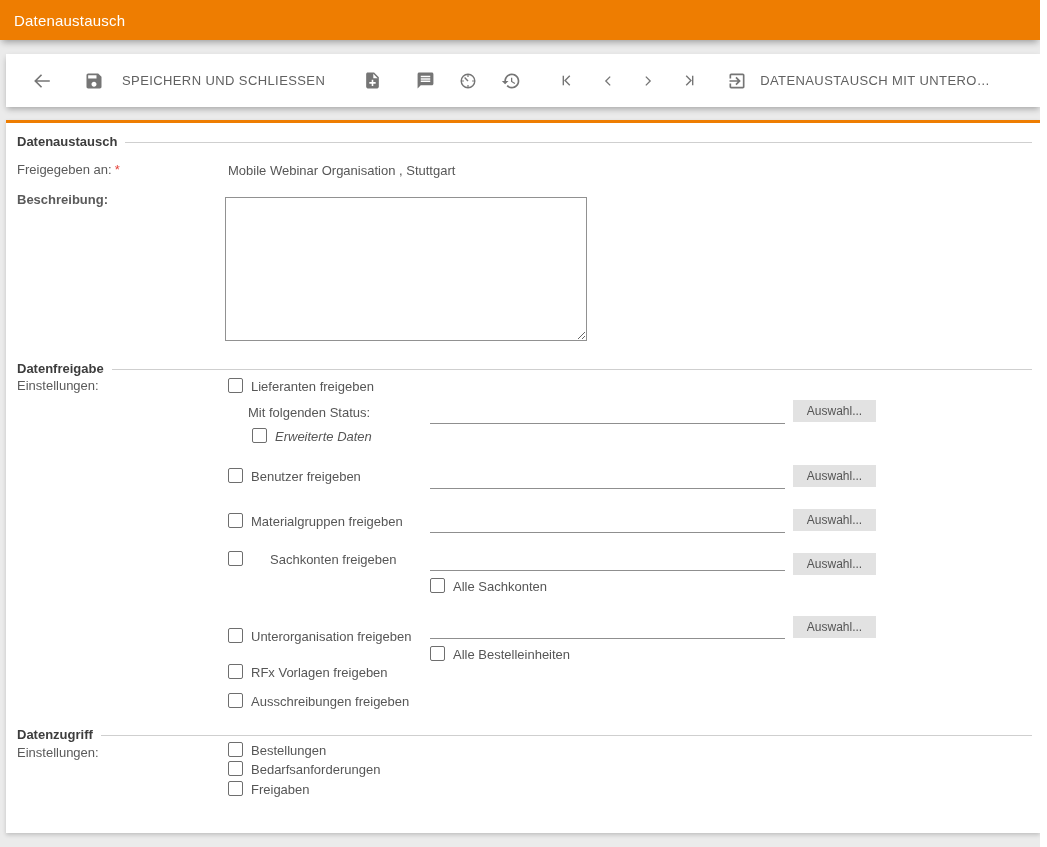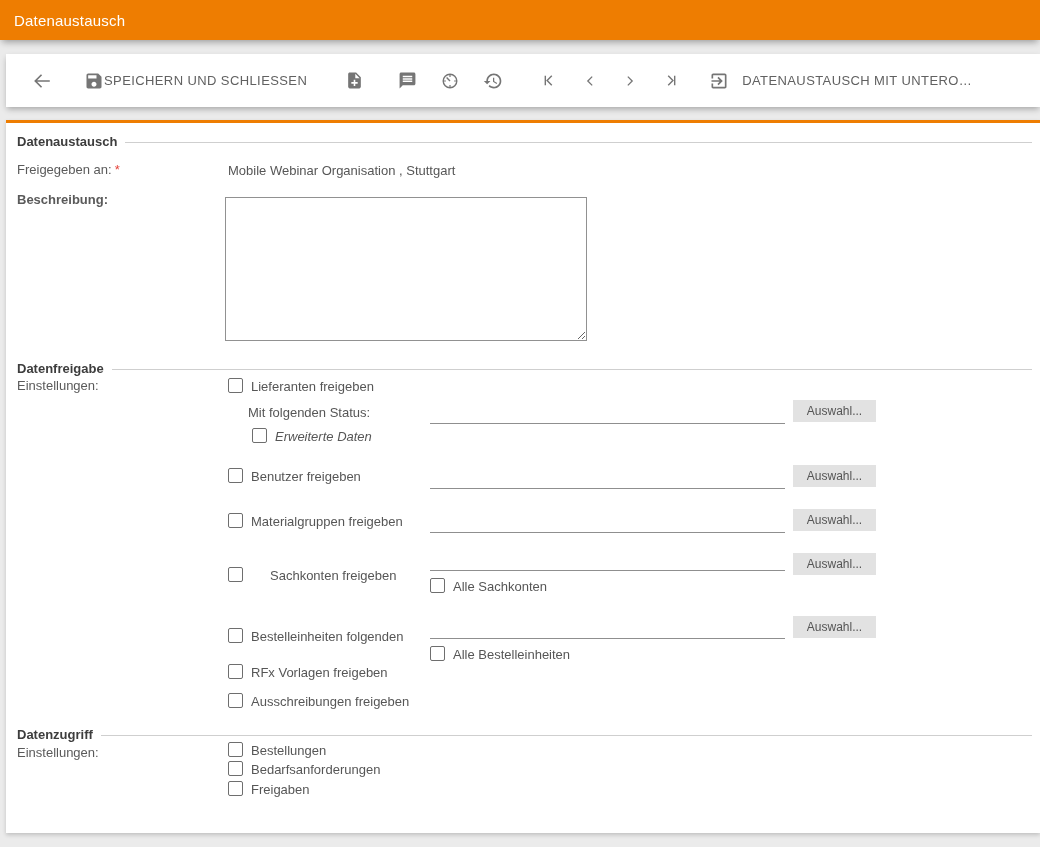--- a/index.html
+++ b/index.html
@@ -70,21 +70,21 @@
           </svg>
       </span>
     </button>
     <button class="tb-btn" style="width:20px;height:20px;margin-left:30px;">
       <span class="icon">
         <svg width="20" height="20" viewBox="0 0 24 24">
             <path fill="#757575" d="M17 3H5c-1.11 0-2 .9-2 2v14c0 1.1.89 2 2 2h14c1.1 0 2-.9 2-2V7l-4-4zm-5 16c-1.66 0-3-1.34-3-3s1.34-3 3-3 3 1.34 3 3-1.34 3-3 3zm3-10H5V5h10v4z"></path>
           </svg>
       </span>
     </button>
-    <span class="tb-label" style="margin-left:0;">SPEICHERN UND SCHLIESSEN</span>
+    <span class="tb-label" style="margin-left:18px;">SPEICHERN UND SCHLIESSEN</span>
     <button class="tb-btn" style="width:20px;height:20px;margin-left:37px;">
       <span class="icon">
         <svg width="19" height="19" viewBox="0 0 24 24">
             <path fill="#757575" d="M14 2H6c-1.1 0-2 .9-2 2v16c0 1.1.9 2 2 2h12c1.1 0 2-.9 2-2V8l-6-6zm2 14h-3v3h-2v-3H8v-2h3v-3h2v3h3v2zm-3-7V3.5L18.5 9H13z"></path>
           </svg>
       </span>
     </button>
     <button class="tb-btn" style="width:20px;height:20px;margin-left:33px;">
       <span class="icon">
         <svg width="19" height="19" viewBox="0 0 24 24">
@@ -188,34 +188,34 @@
     <input class="ufield" style="left: 424px; top: 346px;" value="">
     <button class="auswahl-btn" style="left:787px;top:342px;">Auswahl...</button>
 
     <div class="cb-row" style="left:222px;top:390px;">
       <span class="checkbox"></span>
       <span class="cb-label">Materialgruppen freigeben</span>
     </div>
     <input class="ufield" style="left: 424px; top: 390px;" value="">
     <button class="auswahl-btn" style="left:787px;top:386px;">Auswahl...</button>
 
-    <div class="cb-row" style="left:222px;top:444px;gap:27px;">
+    <div class="cb-row" style="left:222px;top:428px;gap:27px;">
       <span class="checkbox"></span>
       <span class="cb-label">Sachkonten freigeben</span>
     </div>
     <input class="ufield" style="left: 424px; top: 428px;" value="">
     <button class="auswahl-btn" style="left:787px;top:430px;">Auswahl...</button>
     <div class="cb-row" style="left:424px;top:455px;">
       <span class="checkbox"></span>
       <span class="cb-label">Alle Sachkonten</span>
     </div>
 
     <div class="cb-row" style="left:222px;top:505px;">
       <span class="checkbox"></span>
-      <span class="cb-label">Bestelleinheiten folgenden</span>
+      <span class="cb-label">Unterorganisation freigeben</span>
     </div>
     <input class="ufield" style="left: 424px; top: 496px;" value="">
     <button class="auswahl-btn" style="left:787px;top:493px;">Auswahl...</button>
     <div class="cb-row" style="left:424px;top:523px;">
       <span class="checkbox"></span>
       <span class="cb-label">Alle Bestelleinheiten</span>
     </div>
 
     <div class="cb-row" style="left:222px;top:541px;">
       <span class="checkbox"></span>

